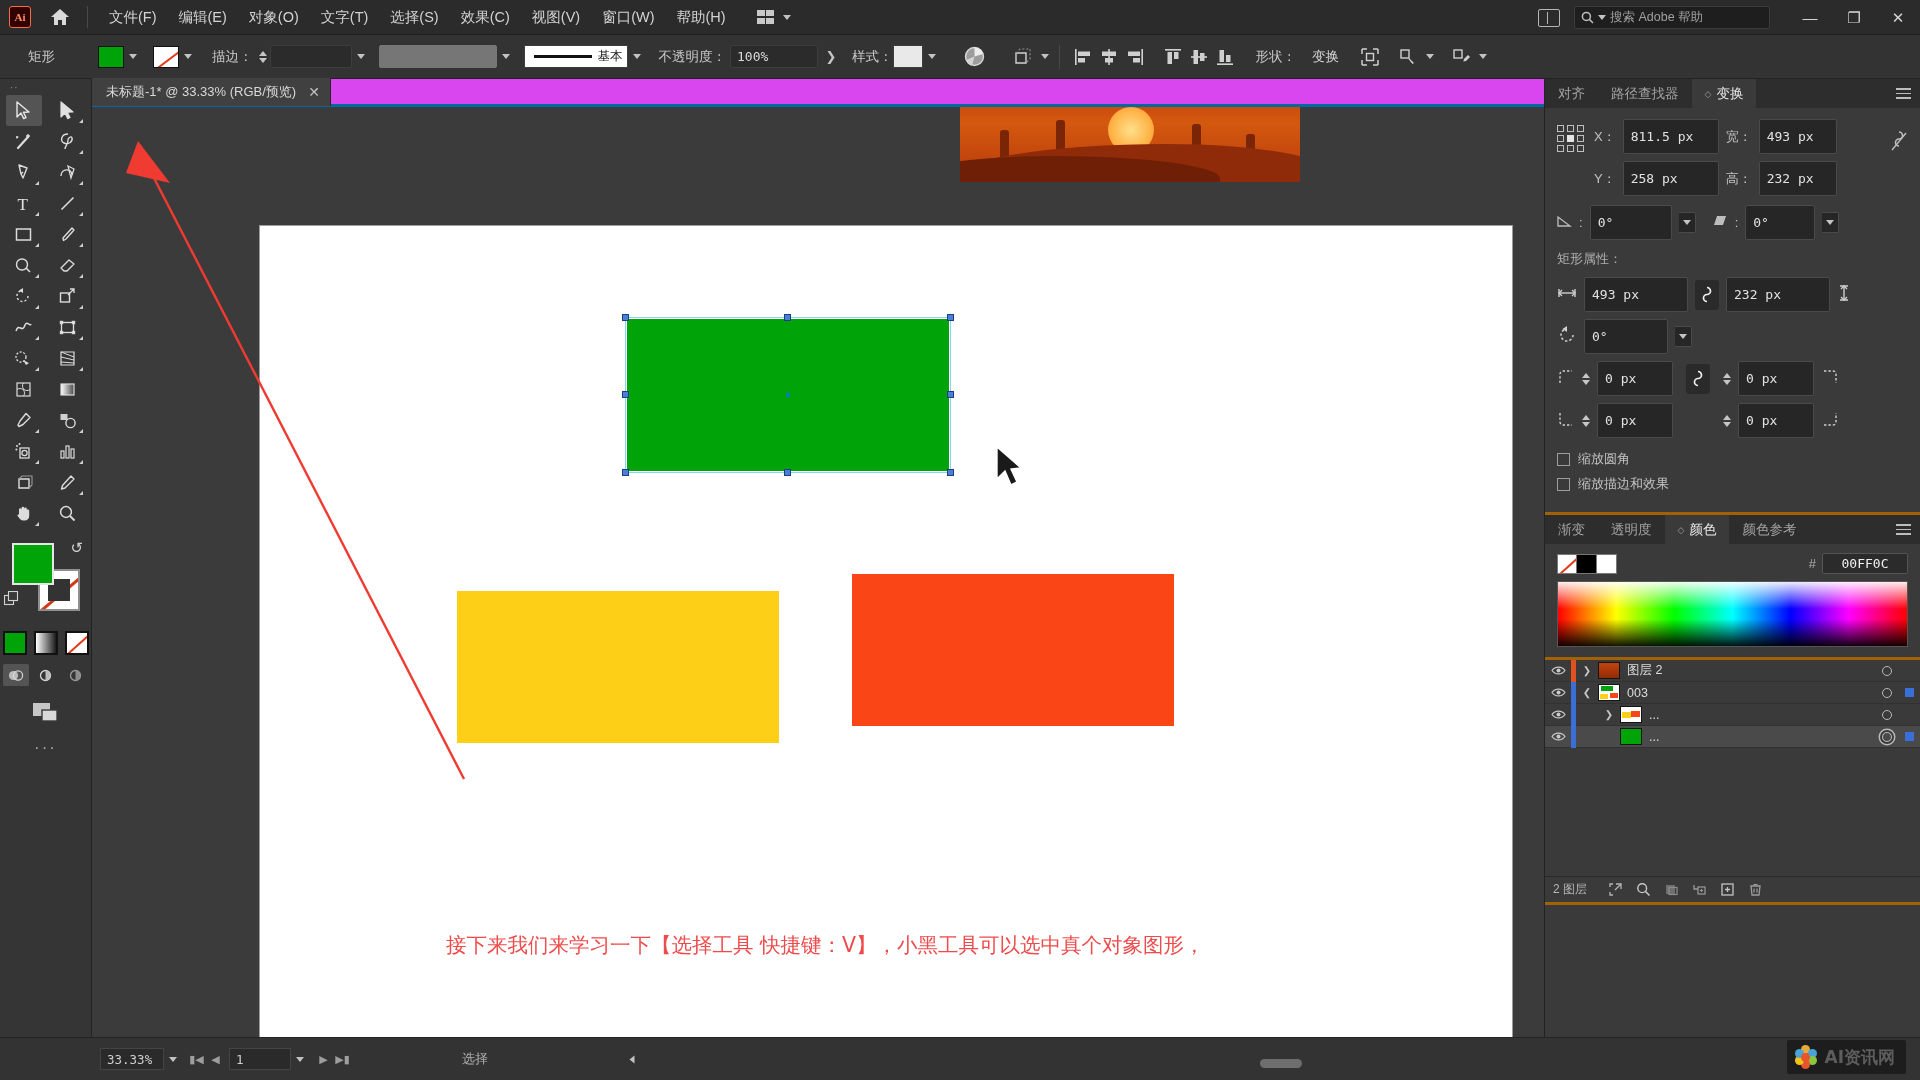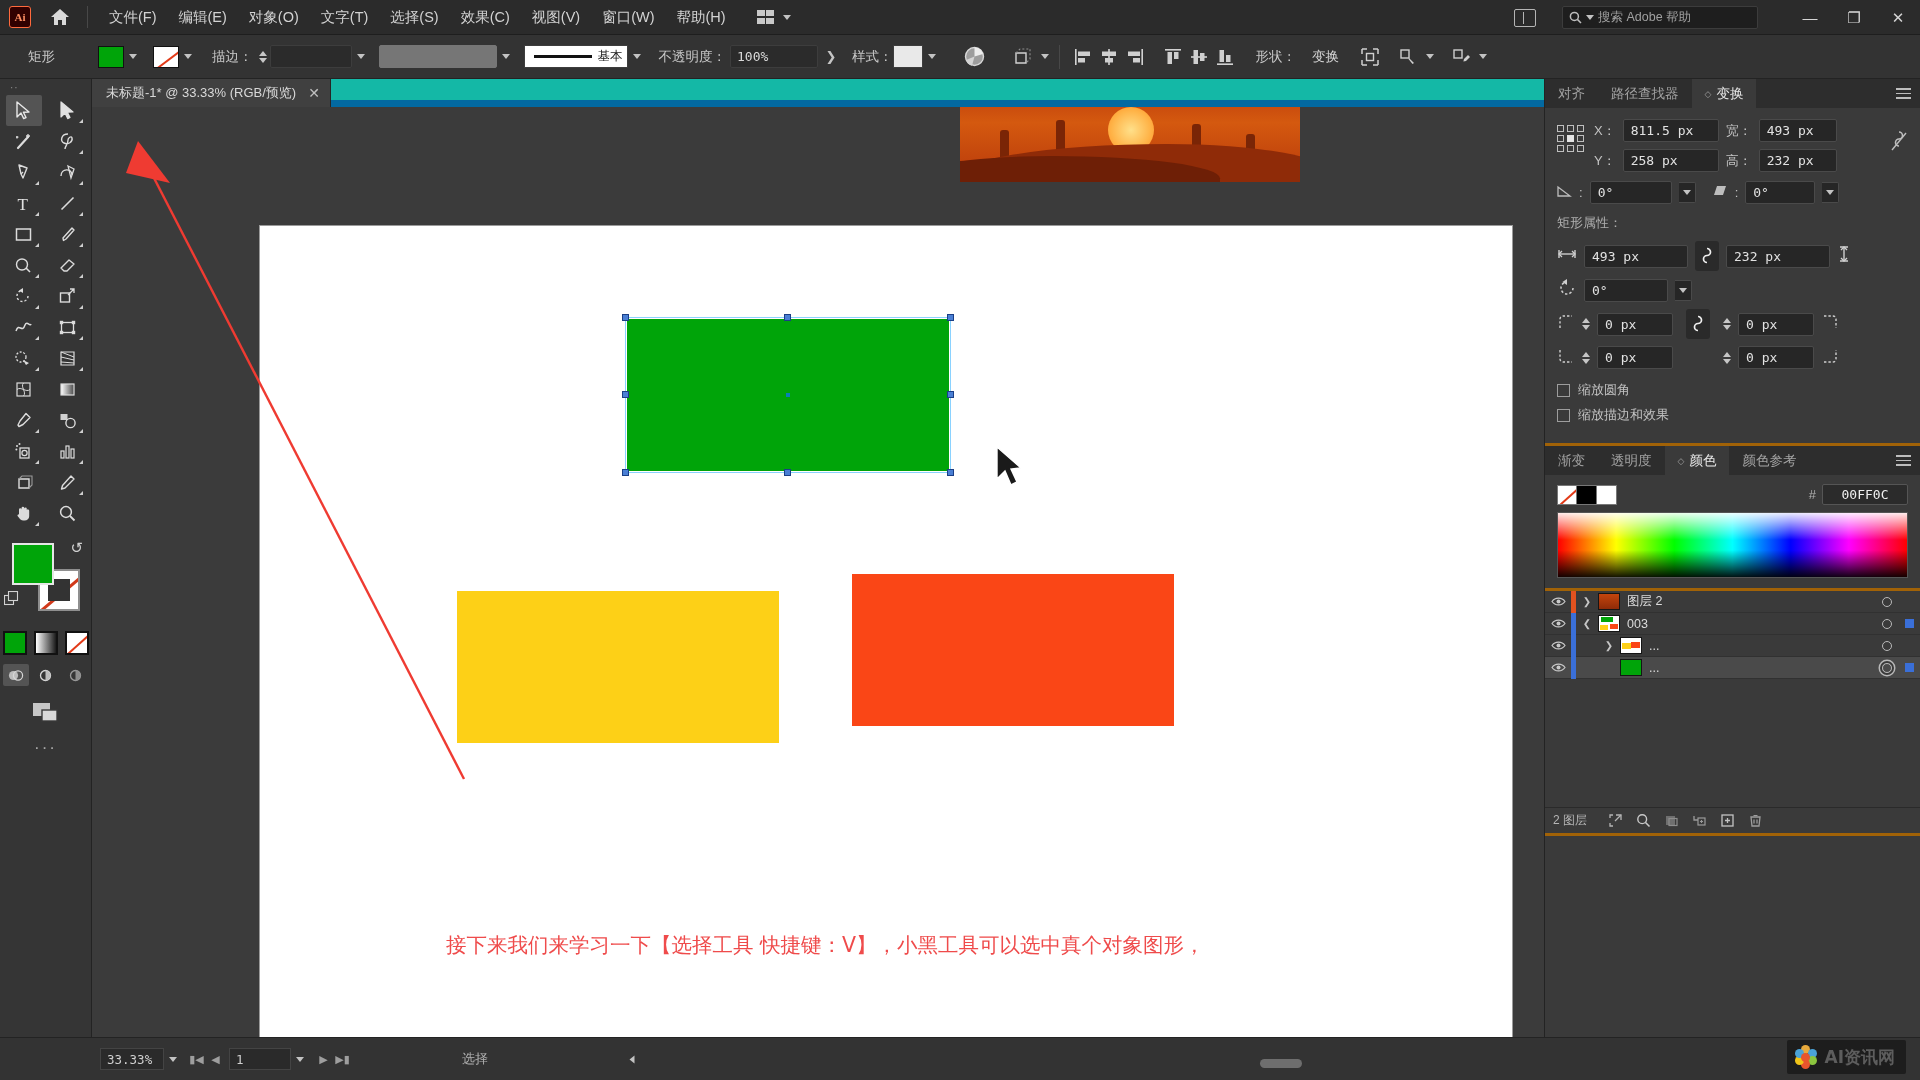--- a/index.html
+++ b/index.html
@@ -32,21 +32,21 @@
     color:#d2d2d2; font-size:14.5px; padding:6px 11px; white-space:nowrap;
     cursor:default;
   }
   .arrange-btn{
     margin-left:14px; display:flex;align-items:center;gap:4px;
     padding:4px 6px; cursor:default;
   }
   .grid-glyph{ display:grid; grid-template-columns:8px 8px; grid-template-rows:6px 6px; gap:1.5px; }
   .grid-glyph i{ background:#c9c9c9; display:block; }
   .menubar-right{ position:absolute; right:0; top:0; height:35px;
-    display:flex; align-items:center; gap:16px; }
+    display:flex; align-items:center; gap:4px; }
   .panel-switch-ico{ width:22px;height:18px;border:1.5px solid #b5b5b5;border-radius:2px;
     position:relative; margin-right:10px;}
   .panel-switch-ico:after{content:"";position:absolute;left:2px;top:2px;width:6px;bottom:2px;
     border-right:1.5px solid #b5b5b5;}
   .searchbox{
     width:196px;height:23px;background:#1e1e1e;border:1px solid #3c3c3c;border-radius:2px;
     display:flex;align-items:center;gap:4px;padding:0 6px; color:#a0a0a0;font-size:12.5px;
   }
   .win-btns{ display:flex; align-items:center; margin-left:14px; }
   .win-btn{ width:44px;height:35px;display:flex;align-items:center;justify-content:center;
@@ -124,21 +124,21 @@
   .mini-sw{ width:24px;height:24px;border:2px solid #111; }
   .tb-row4{ display:flex;justify-content:center;gap:4px;margin-top:9px; }
   .mode-btn{ width:26px;height:22px;display:flex;align-items:center;justify-content:center; }
   .mode-btn.on{ background:#545454;border-radius:2px; }
   .tb-screen{ display:flex;justify-content:center;margin-top:14px; }
   .tb-dots{ text-align:center;color:#a8a8a8;font-size:17px;margin-top:14px;letter-spacing:2px; }
 
   
   .tabstrip{
     position:absolute;left:92px;top:79px;right:376px;height:28px;
-    background:#14b8a6;border-bottom:7px solid #0369a1;display:flex;align-items:flex-start;
+    background:#d946ef;border-bottom:3px solid #0369a1;display:flex;align-items:center;
   }
   .doctab{
     height:28px;background:#404040;display:flex;align-items:center;gap:12px;
     padding:0 10px 0 14px;color:#d8d8d8;font-size:13px;border-right:1px solid #262626;
   }
   .doctab .x{ color:#c0c0c0;font-size:14px; }
 
   
   .canvas{
     position:absolute;left:92px;top:107px;right:376px;bottom:43px;
@@ -195,21 +195,21 @@
   .pmenu{ position:absolute;right:9px;top:0;height:29px;display:flex;align-items:center;
     flex-direction:column;justify-content:center;gap:3px; }
   .pmenu i{ display:block;width:15px;height:1.6px;background:#bdbdbd; }
   .panel-body{ padding:11px 12px 12px 12px; }
   .ref-grid{ display:grid;grid-template-columns:repeat(3,7px);grid-template-rows:repeat(3,7px);gap:3px; }
   .ref-grid i{ width:7px;height:7px;border:1px solid #bfbfbf; }
   .ref-grid i.on{ background:#e5e5e5;border-color:#e5e5e5; }
   .row{ display:flex;align-items:center;gap:7px;margin-bottom:7px; }
   .lbl{ color:#c3c3c3;font-size:13px;white-space:nowrap; }
   .inp{
-    height:23px;background:#262626;border:1px solid #4a4a4a;border-radius:2px;
+    height:35px;background:#262626;border:1px solid #4a4a4a;border-radius:2px;
     color:#e2e2e2;font-size:13px;display:flex;align-items:center;padding:0 7px;
     font-family:"DejaVu Sans Mono",monospace;
   }
   .inp.sm{ width:78px; }
   .inp.md{ width:96px; }
   .inp.lg{ width:104px; }
   .selarrow{ width:17px;height:21px;background:#262626;border:1px solid #4a4a4a;border-left:0;
     display:flex;align-items:center;justify-content:center;border-radius:0 2px 2px 0; }
   .link-btn{
     width:24px;height:30px;background:#2a2a2a;border-radius:3px;

